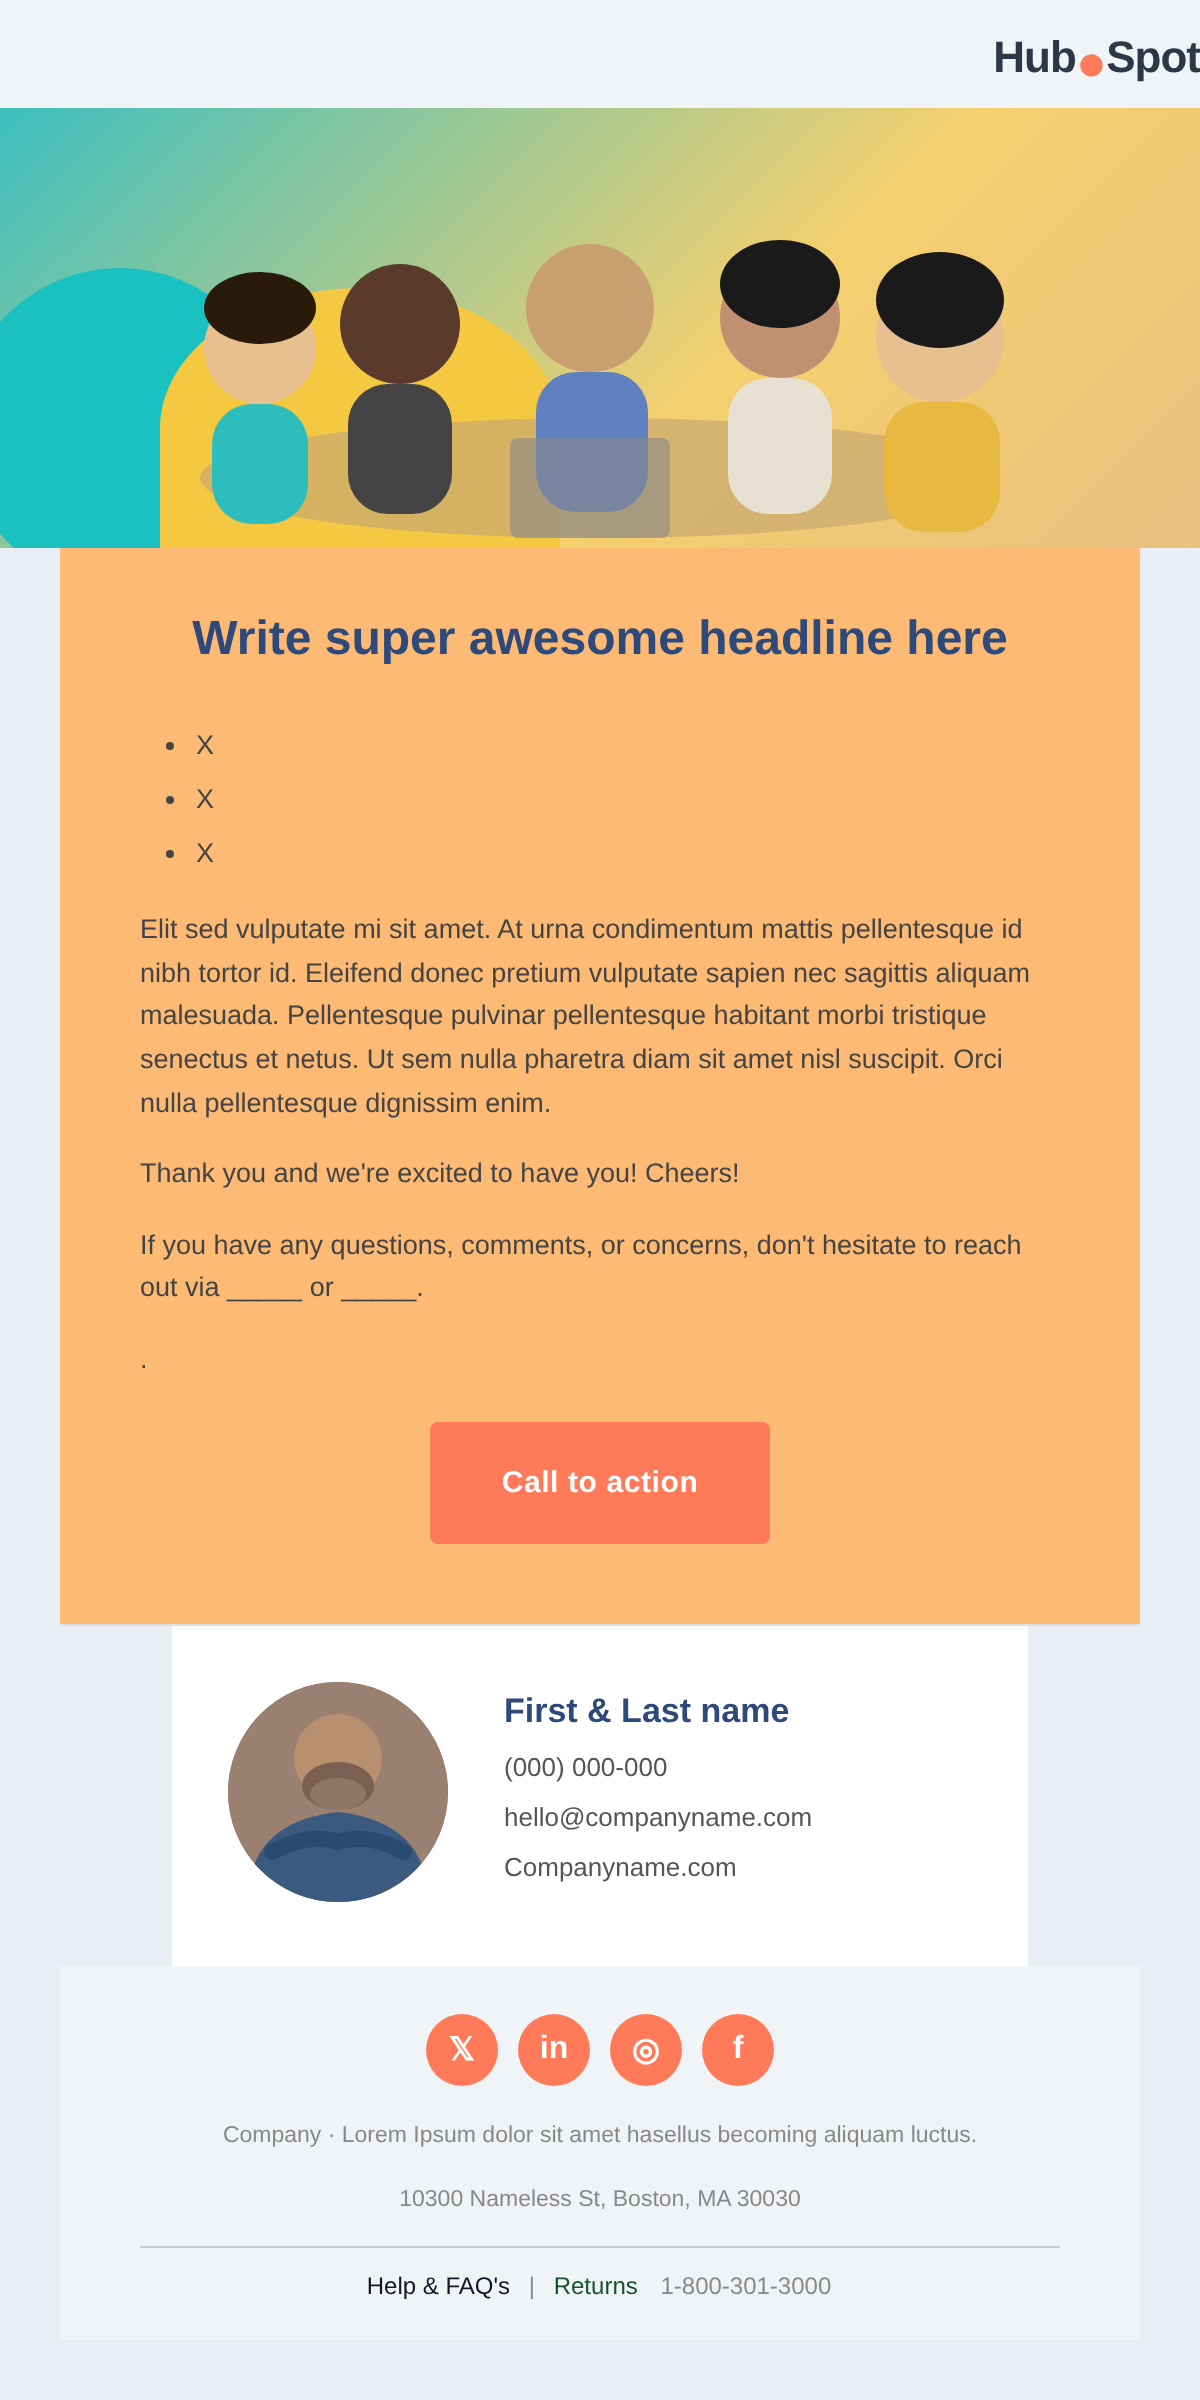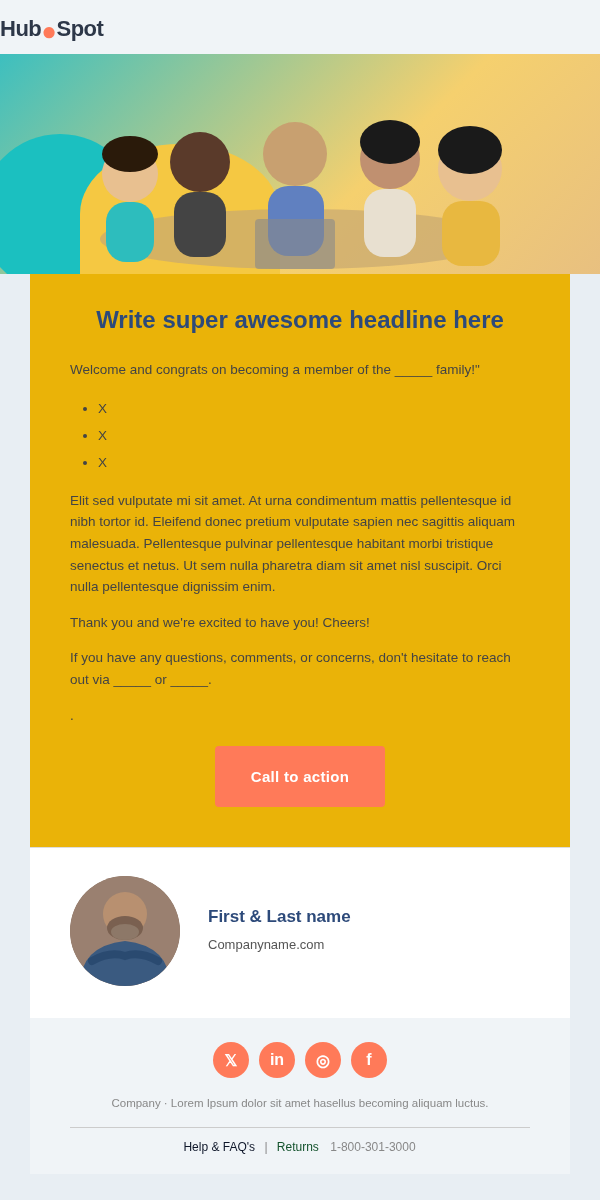--- a/index.html
+++ b/index.html
@@ -14,21 +14,21 @@
       align-items: center;
       width: 600px;
       margin: 0 auto;
     }
 
     
     .header {
       width: 600px;
       background: #f0f4f7;
       padding: 16px 0 12px;
-      text-align: left;
+      text-align: right;
     }
     .hubspot-logo {
       font-size: 22px;
       font-weight: bold;
       color: #2d3748;
       letter-spacing: -0.5px;
     }
     .hubspot-logo .dot {
       color: #ff7a59;
       font-size: 26px;
@@ -60,21 +60,21 @@
       bottom: -10px;
       left: 80px;
       width: 200px;
       height: 140px;
       background: #f5c842;
       border-radius: 50% 50% 0 0;
     }
 
     
     .main-card {
-      background: #eab308;
+      background: #fdba74;
       width: 540px;
       margin: 0 30px;
       padding: 30px 40px;
     }
 
     .headline {
       text-align: center;
       font-size: 24px;
       font-weight: bold;
       color: #2d4a7a;
@@ -116,23 +116,23 @@
     .divider {
       width: 540px;
       height: 1px;
       background: #ddd;
       margin: 0 30px;
     }
 
     
     .signature {
       background: #fff;
-      width: 540px;
+      width: 428px;
       margin: 0 30px;
-      padding: 28px 40px 32px;
+      padding: 28px 28px 32px;
       display: flex;
       align-items: center;
       gap: 28px;
     }
     .avatar-circle {
       width: 110px;
       height: 110px;
       border-radius: 50%;
       overflow: hidden;
       flex-shrink: 0;
@@ -263,21 +263,20 @@
       <ellipse cx="130" cy="100" rx="28" ry="18" fill="#2a1a0a"></ellipse>
       <ellipse cx="390" cy="88" rx="30" ry="22" fill="#1a1a1a"></ellipse>
       <ellipse cx="470" cy="96" rx="32" ry="24" fill="#1a1a1a"></ellipse>
     </svg>
   </div>
 
   <div class="main-card">
 
     <h1 class="headline">Write super awesome headline here</h1>
 
-    <p class="body-text">Welcome and congrats on becoming a member of the _____ family!"</p>
 
 
     <ul class="list-items">
       <li>X</li>
       <li>X</li>
       <li>X</li>
     </ul>
 
     <p class="body-text">Elit sed vulputate mi sit amet. At urna condimentum mattis pellentesque id nibh tortor id. Eleifend donec pretium vulputate sapien nec sagittis aliquam malesuada. Pellentesque pulvinar pellentesque habitant morbi tristique senectus et netus. Ut sem nulla pharetra diam sit amet nisl suscipit. Orci nulla pellentesque dignissim enim.</p>
 
@@ -306,34 +305,37 @@
 
         <path d="M10 110 Q10 70 55 65 Q100 70 100 110 Z" fill="#3a5a80"></path>
 
         <path d="M22 85 Q40 75 55 80 Q70 75 88 85" stroke="#2a4a70" stroke-width="8" fill="none" stroke-linecap="round"></path>
 
         <ellipse cx="55" cy="56" rx="14" ry="8" fill="#9a8878" opacity="0.6"></ellipse>
       </svg>
     </div>
     <div class="sig-info">
       <div class="sig-name">First &amp; Last name</div>
+      <div class="sig-detail">(000) 000-000</div>
+      <div class="sig-detail">hello@companyname.com</div>
       <div class="sig-detail">Companyname.com</div>
     </div>
   </div>
 
   <div class="footer">
 
     <div class="social-icons">
       <div class="social-icon">𝕏</div>
       <div class="social-icon">in</div>
       <div class="social-icon">◎</div>
       <div class="social-icon">f</div>
     </div>
 
     <p class="footer-address">Company · Lorem Ipsum dolor sit amet hasellus becoming aliquam luctus.</p>
+    <p class="footer-address">10300 Nameless St, Boston, MA 30030</p>
 
     <div class="footer-divider"></div>
 
     <div class="footer-links">
       <a href="#" style="color:#0f172a; text-decoration:none;">Help &amp; FAQ's</a>
       <span style="color:#888; margin: 0 6px;">|</span>
       <a href="#" style="color:#14532d; text-decoration:none;">Returns</a>
       <span style="color:#888; margin-left: 8px;">1-800-301-3000</span>
     </div>
 

